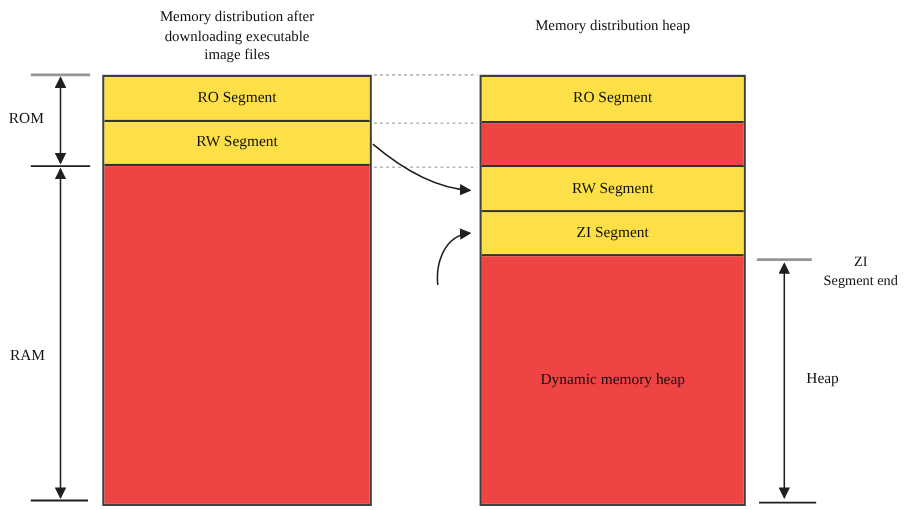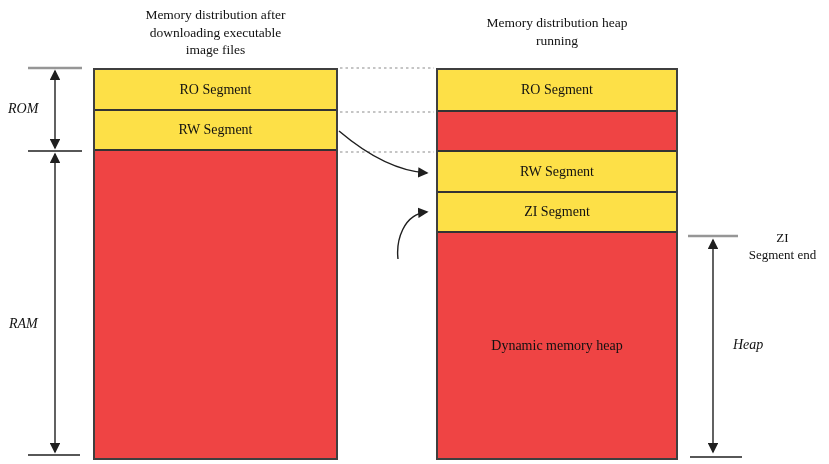--- a/index.html
+++ b/index.html
@@ -58,21 +58,20 @@
   #right-gap { height: 40px; }
   #right-rw  { height: 41px; }
   #right-zi  { height: 40px; }
   #right-heap { flex: 1 1 auto; }
 
   .side-label {
     position: absolute;
     font-size: 14px;
     color: #111111;
     white-space: nowrap;
-    font-style: italic;
   }
   #rom-label  { left: 8px;   top: 101px; }
   #ram-label  { left: 9px;   top: 316px; }
   #heap-label { left: 733px; top: 337px; }
   #zi-end-label {
     position: absolute;
     left: 740px; top: 229px; width: 85px;
     font-size: 13px; line-height: 17px;
     text-align: center; color: #111111;
   }
@@ -89,21 +88,20 @@
 
 <div id="canvas">
 
   <div id="title-left" class="title">
     <span>Memory distribution after</span>
     <span>downloading executable</span>
     <span>image files</span>
   </div>
   <div id="title-right" class="title">
     <span>Memory distribution heap</span>
-    <span>running</span>
   </div>
 
   <div id="left-col" class="memcol">
     <div id="left-ro" class="seg gray sep-bottom">
       <span>RO Segment</span>
     </div>
     <div id="left-rw" class="seg gray sep-bottom">
       <span>RW Segment</span>
     </div>
     <div id="left-empty" class="seg light"></div>

